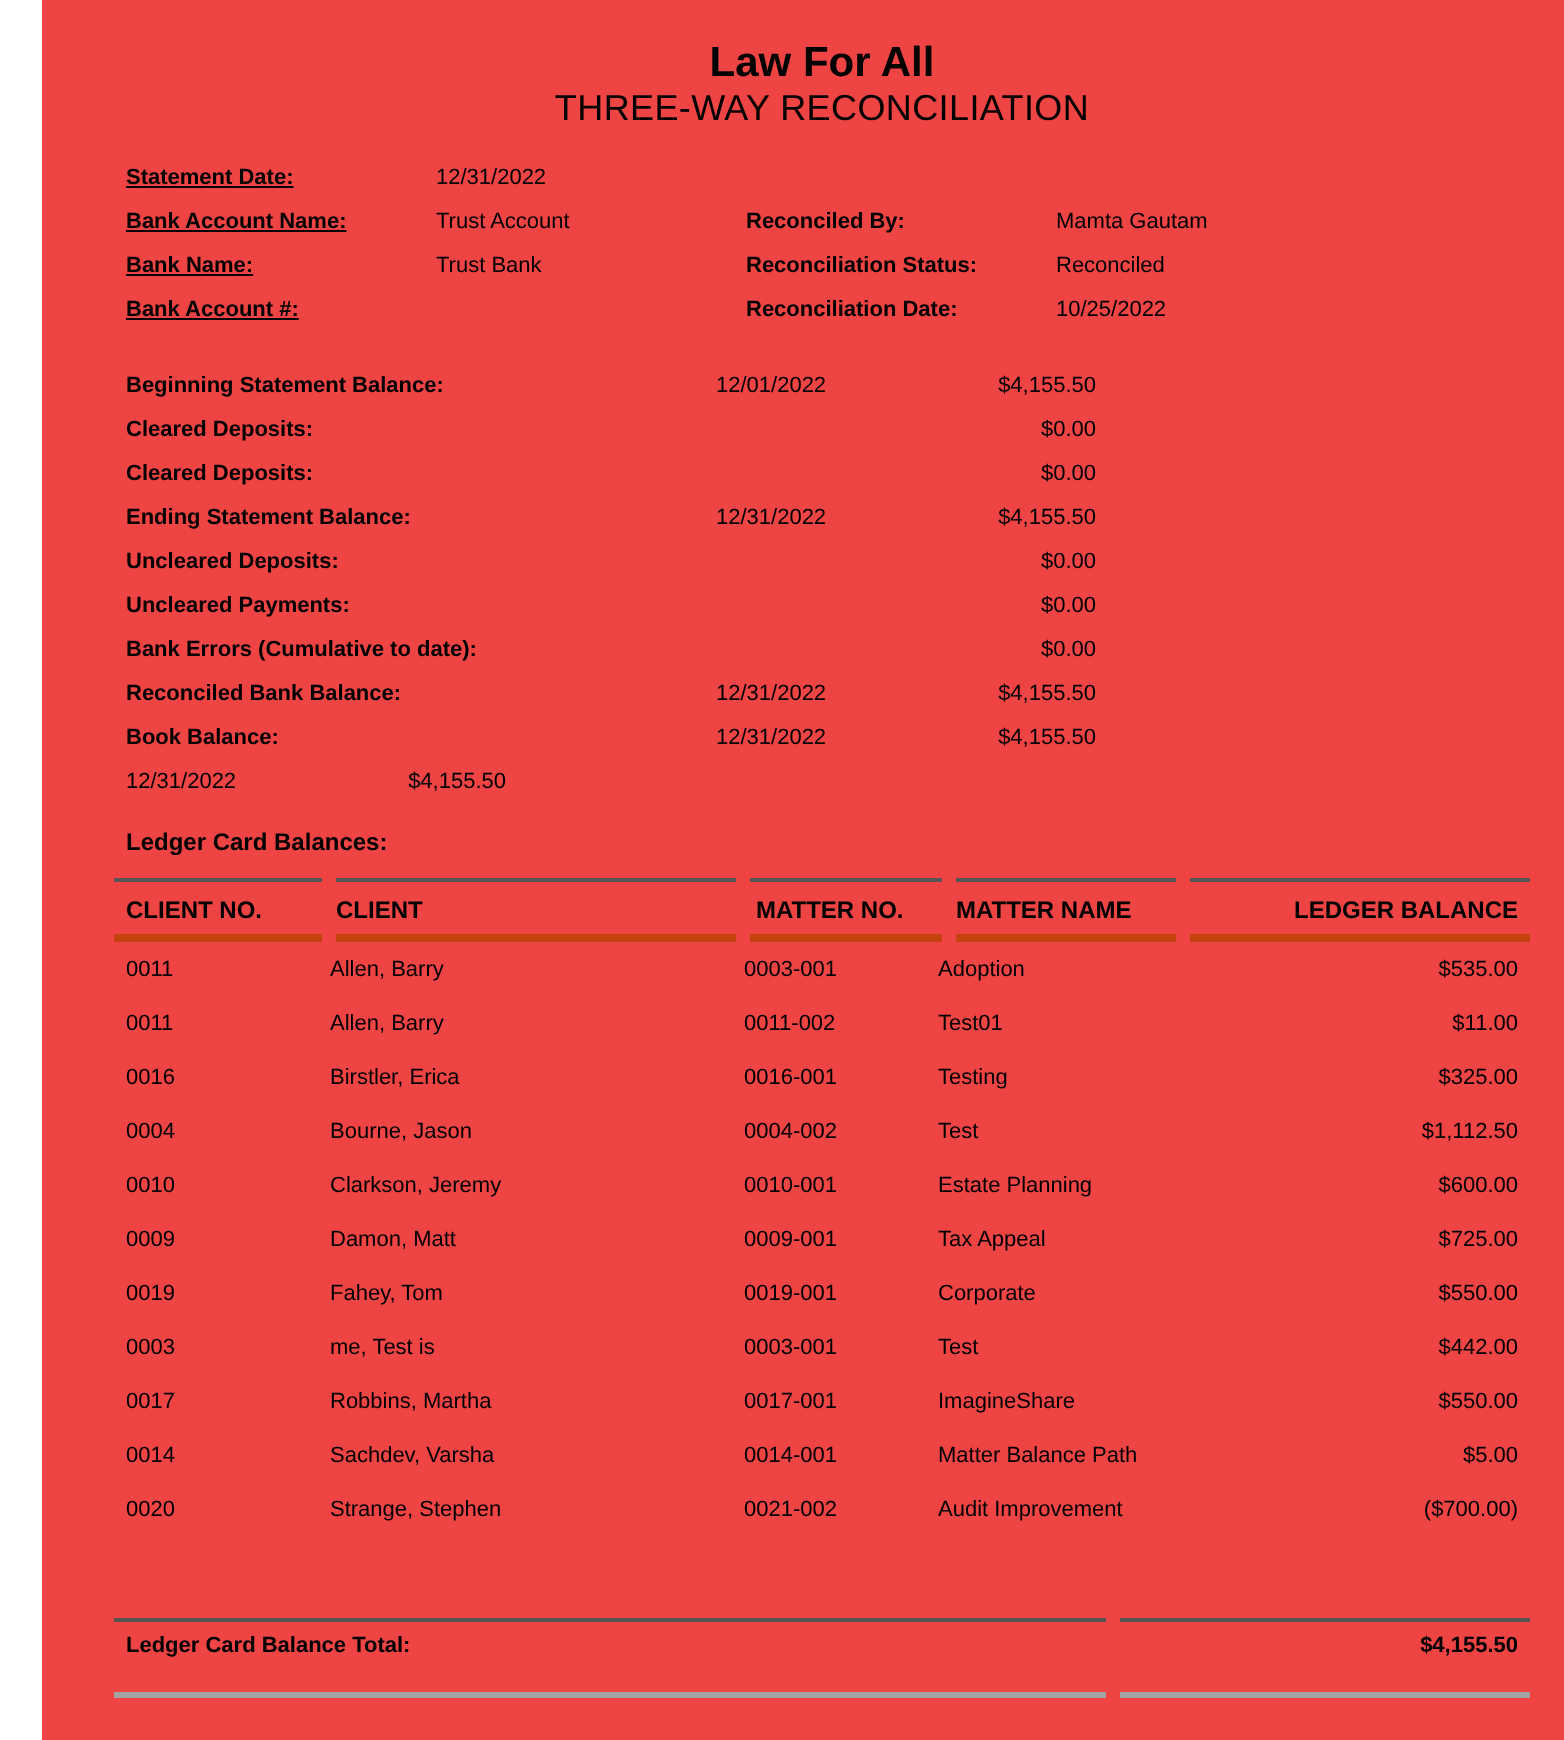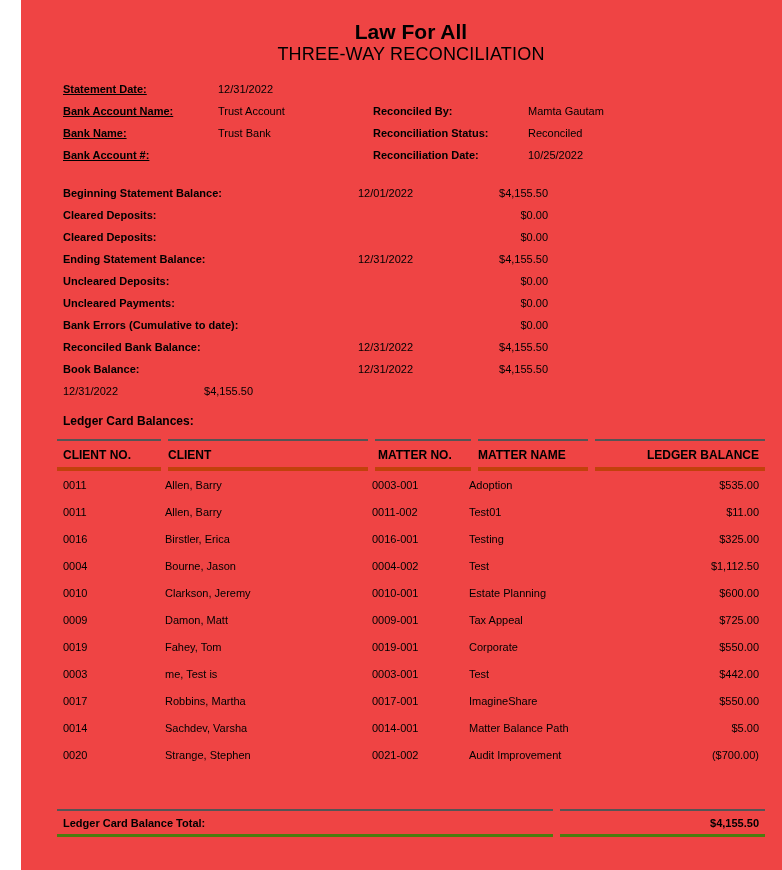--- a/index.html
+++ b/index.html
@@ -55,22 +55,22 @@
   .c1 { width: 104px; padding-left: 6px; }
   .c2 { width: 200px; }
   .c3 { width: 96px; padding-left: 3px; }
   .c4 { width: 110px; }
   .c5 { flex: 1; text-align: right; padding-right: 6px; }
   .tbl-row { display: flex; gap: 4px; height: 27px; align-items: center; font-size: 11px; }
   
   .total-row { display: flex; gap: 7px; margin-top: 41px; font-size: 11px; font-weight: bold; }
   .total-row .cell {
     border-top: 2px solid #555;
-    border-bottom: 3px solid #4d7c0f;
-    height: 28px; line-height: 24px;
+    border-bottom: 3px solid #a3a3a3;
+    height: 40px; line-height: 24px;
   }
   .total-label  { width: 496px; padding-left: 6px; }
   .total-amount { flex: 1; text-align: right; padding-right: 6px; }
 </style>
 </head>
 <body>
 
 <div class="page">
 
   <div class="title">Law For All</div>

